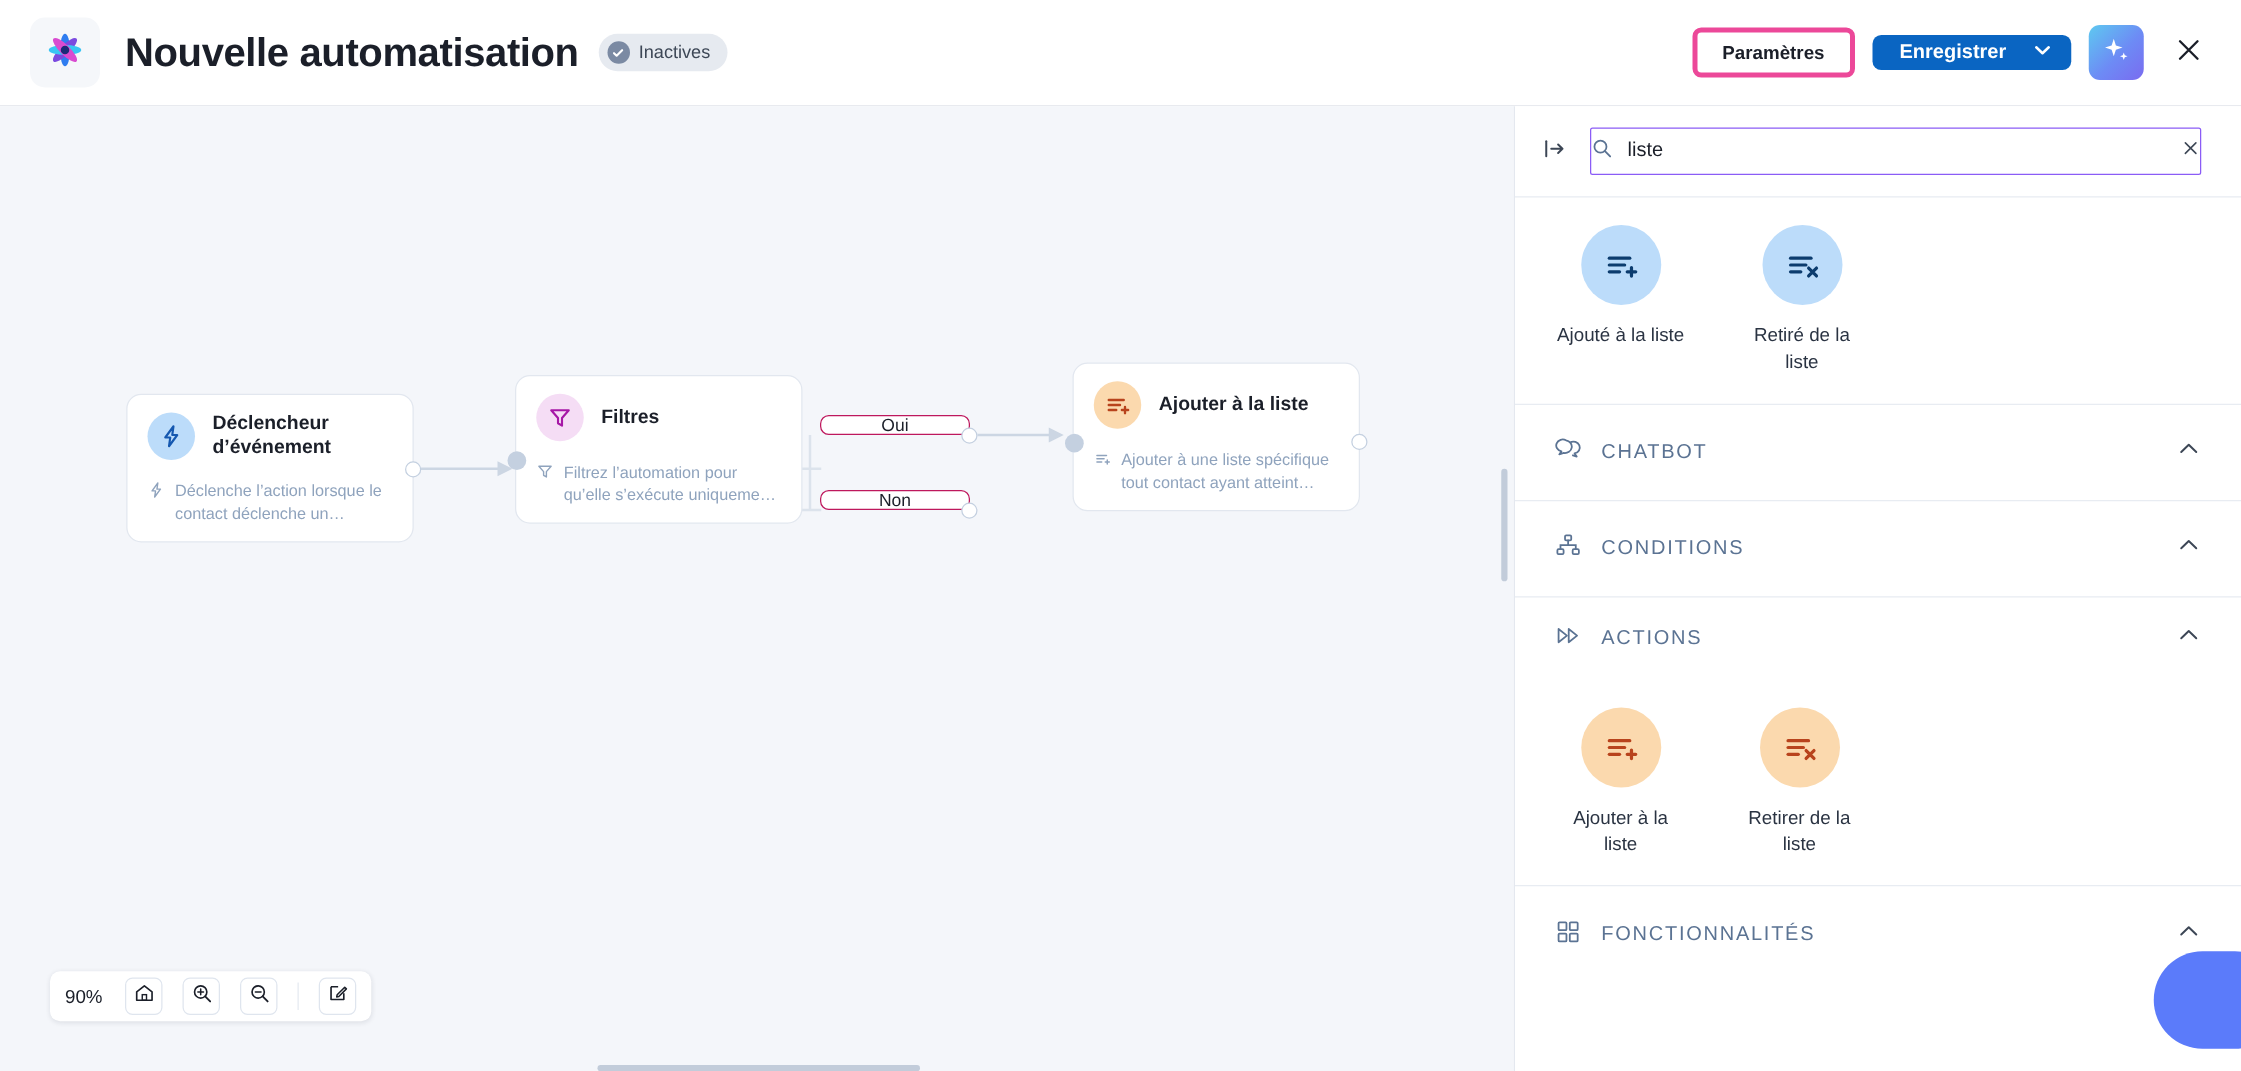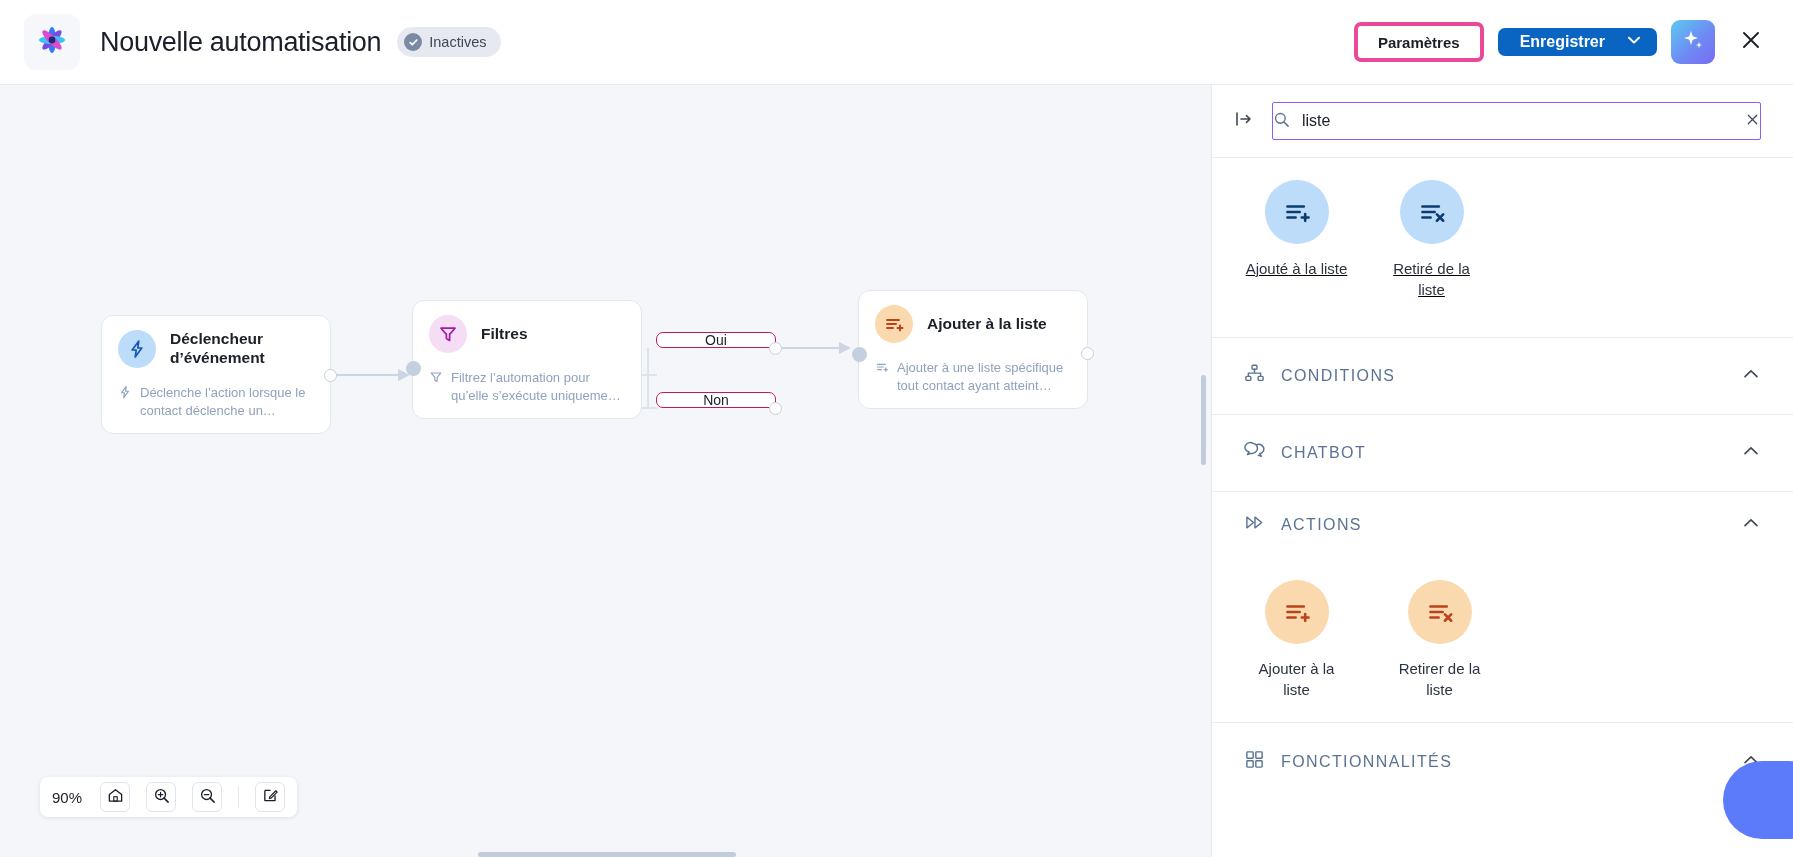--- a/index.html
+++ b/index.html
@@ -14,21 +14,21 @@
   .header {
     position: absolute; top: 0; left: 0; width: 1793px; height: 85px;
     background: #fff; border-bottom: 1px solid #e8eaef;
     display: flex; align-items: center; padding: 0 24px;
   }
   .app-logo {
     width: 56px; height: 56px; border-radius: 12px; background: #f5f7fa;
     display: flex; align-items: center; justify-content: center; flex: none;
   }
   .page-title {
-    font-size: 27px; font-weight: 400; color: #1b1f29;
+    font-size: 32px; font-weight: 700; color: #1b1f29;
     margin-left: 20px; letter-spacing: -0.3px; white-space: nowrap;
   }
   .status-badge {
     margin-left: 16px; height: 30px; border-radius: 15px; background: #e6eaf0;
     display: flex; align-items: center; gap: 7px; padding: 0 14px 0 7px;
   }
   .status-badge .check {
     width: 18px; height: 18px; border-radius: 50%; background: #7b8aa3;
     display: flex; align-items: center; justify-content: center; flex: none;
   }
@@ -124,23 +124,22 @@
   }
   .search-box {
     flex: 1; height: 38px; border: 1px solid #8b5cf6; border-radius: 2px;
     display: flex; align-items: center; gap: 12px; padding: 0 0;
   }
   .search-box input {
     flex: 1; border: none; outline: none; font-size: 16px; color: #1b1f29;
     font-family: "Liberation Sans", sans-serif; background: transparent;
   }
   .results-grid {
-    display: flex; gap: 30px; padding: 22px 0 36px 32px;
+    display: flex; gap: 40px; padding: 22px 0 22px 32px;
     border-bottom: 1px solid #e8ecf2;
-    text-decoration: underline;
   }
   .tile { width: 105px; display: flex; flex-direction: column; align-items: center; cursor: pointer; }
   .tile-ic {
     width: 64px; height: 64px; border-radius: 50%;
     display: flex; align-items: center; justify-content: center;
   }
   .tile-lbl {
     margin-top: 14px; font-size: 15px; color: #2a3342; text-align: center; line-height: 1.42;
   }
   .sb-section {
@@ -396,46 +395,46 @@
             </g>
           </svg>
         </div>
         <div class="tile-lbl">Retiré de la liste</div>
       </div>
     </div>
 
     <div class="sb-section">
       <span>
         <svg width="21" height="21" viewBox="0 0 22 22">
+          <g fill="none" stroke="#5b7393" stroke-width="1.5" stroke-linejoin="round">
+            <path d="M9.2 3.4 A5.4 5 0 1 0 5.4 12.6 L3.6 15.2 L7.4 14 A5.4 5 0 0 0 9.2 3.4 Z"></path>
+            <path d="M12.6 5.2 A5.4 5 0 1 1 16.4 14.4 L18.2 17 L14.4 15.8"></path>
+          </g>
+        </svg>
+      </span>
+      <span class="sect-name">CHATBOT</span>
+      <span class="chev">
+        <svg width="20" height="20" viewBox="0 0 20 20">
+          <path d="M4 12.6 L10 6.8 L16 12.6" fill="none" stroke="#3d4756" stroke-width="1.6" stroke-linecap="round" stroke-linejoin="round"></path>
+        </svg>
+      </span>
+    </div>
+
+    <div class="sb-section">
+      <span>
+        <svg width="21" height="21" viewBox="0 0 22 22">
           <g fill="none" stroke="#5b7393" stroke-width="1.5">
             <rect x="8.4" y="2.4" width="5.2" height="4.2" rx="1"></rect>
             <rect x="2" y="14" width="5.2" height="4.2" rx="1"></rect>
             <rect x="14.8" y="14" width="5.2" height="4.2" rx="1"></rect>
             <path d="M11 6.6 V10.6 M4.6 14 V10.6 H17.4 V14" stroke-linecap="round"></path>
           </g>
         </svg>
       </span>
       <span class="sect-name">CONDITIONS</span>
-      <span class="chev">
-        <svg width="20" height="20" viewBox="0 0 20 20">
-          <path d="M4 12.6 L10 6.8 L16 12.6" fill="none" stroke="#3d4756" stroke-width="1.6" stroke-linecap="round" stroke-linejoin="round"></path>
-        </svg>
-      </span>
-    </div>
-
-    <div class="sb-section">
-      <span>
-        <svg width="21" height="21" viewBox="0 0 22 22">
-          <g fill="none" stroke="#5b7393" stroke-width="1.5" stroke-linejoin="round">
-            <path d="M9.2 3.4 A5.4 5 0 1 0 5.4 12.6 L3.6 15.2 L7.4 14 A5.4 5 0 0 0 9.2 3.4 Z"></path>
-            <path d="M12.6 5.2 A5.4 5 0 1 1 16.4 14.4 L18.2 17 L14.4 15.8"></path>
-          </g>
-        </svg>
-      </span>
-      <span class="sect-name">CHATBOT</span>
       <span class="chev">
         <svg width="20" height="20" viewBox="0 0 20 20">
           <path d="M4 12.6 L10 6.8 L16 12.6" fill="none" stroke="#3d4756" stroke-width="1.6" stroke-linecap="round" stroke-linejoin="round"></path>
         </svg>
       </span>
     </div>
 
     <div class="sb-section" style="border-bottom:none; height:66px;justify-content:flex-end;">
       <span>
         <svg width="21" height="21" viewBox="0 0 22 22">

